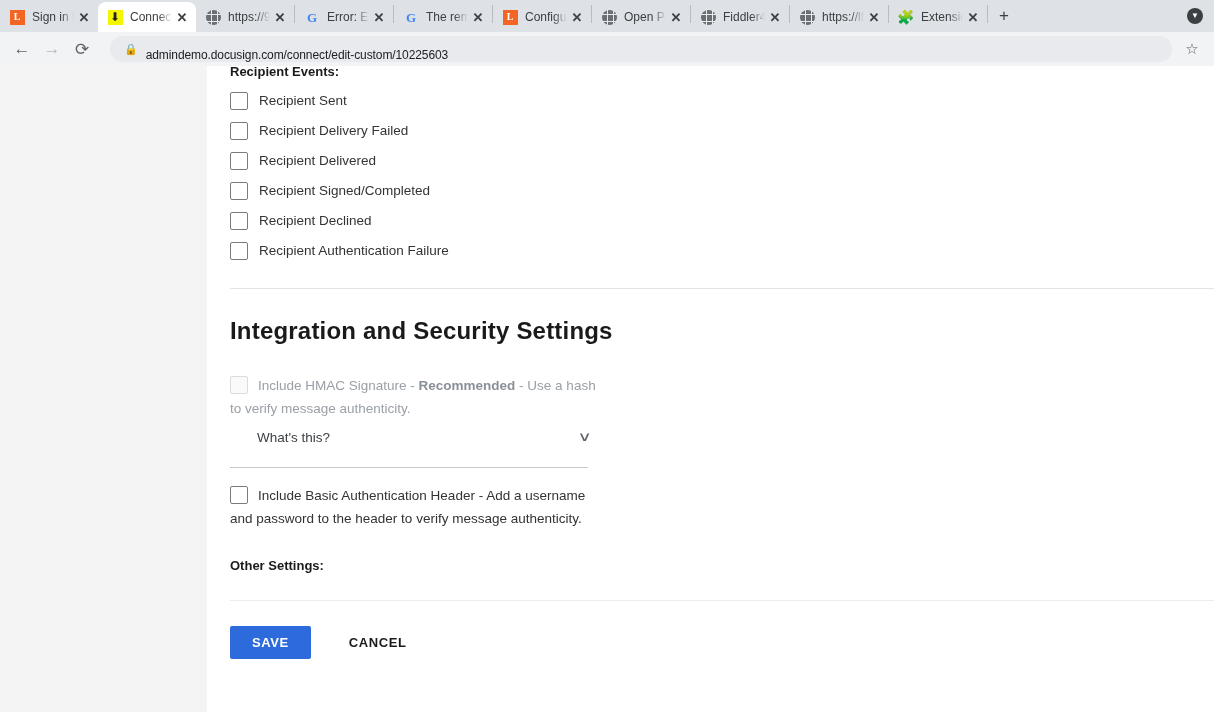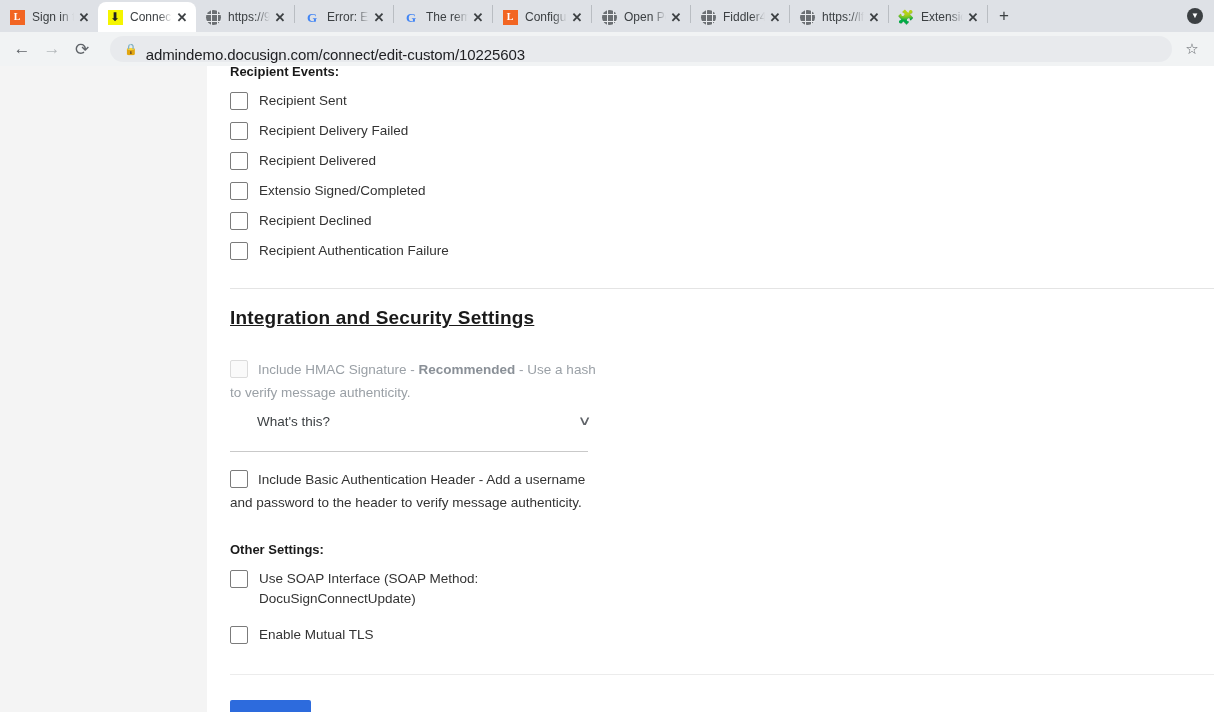--- a/index.html
+++ b/index.html
@@ -152,21 +152,21 @@
     padding: 0 14px;
     margin-left: 12px;
     margin-right: 8px;
     font-size: 13px;
     color: #202124;
   }
   .lock-icon {
     font-size: 11px; color: #5f6368;
     margin-right: 8px; line-height: 1;
   }
-  .omnibox .url { color: #202124; font-size: 15px; letter-spacing: -0.1px; margin-top: 11px;}
+  .omnibox .url { color: #202124; font-size: 12px; letter-spacing: -0.1px; margin-top: 11px;}
   .star-btn {
     width: 24px; height: 24px;
     display: flex; align-items: center; justify-content: center;
     color: #5f6368; font-size: 15px;
     margin-right: 2px;
   }
 
   
   .page {
     position: absolute;
@@ -235,26 +235,25 @@
     width: 358px;
     margin-top: 22px;
   }
   .divider-bottom {
     height: 1px;
     background: #ececec;
     margin-top: 27px;
   }
 
   .heading {
-    font-size: 19px;
+    font-size: 24px;
     font-weight: bold;
     color: #1a1a1a;
-    margin-top: 18px;
+    margin-top: 28px;
     letter-spacing: 0.2px;
-    text-decoration: underline;
   }
 
   .hmac-block { margin-top: 29px; }
   .inline-para {
     font-size: 13.5px;
     color: #9aa0a6;
     line-height: 23px;
     max-width: 370px;
   }
   .inline-para .strong { font-weight: bold; color: #8a9097; }
@@ -447,21 +446,21 @@
         <div class="cb-row">
           <span class="cbox"></span>
           <span class="cb-label">Recipient Delivery Failed</span>
         </div>
         <div class="cb-row">
           <span class="cbox"></span>
           <span class="cb-label">Recipient Delivered</span>
         </div>
         <div class="cb-row">
           <span class="cbox"></span>
-          <span class="cb-label">Extensio Signed/Completed</span>
+          <span class="cb-label">Recipient Signed/Completed</span>
         </div>
         <div class="cb-row">
           <span class="cbox"></span>
           <span class="cb-label">Recipient Declined</span>
         </div>
         <div class="cb-row">
           <span class="cbox"></span>
           <span class="cb-label">Recipient Authentication Failure</span>
         </div>
       </div>
@@ -483,30 +482,20 @@
       <div class="divider-narrow"></div>
 
       <div class="basic-block">
         <div class="inline-para dark">
           <span class="cbox cbox-inline"></span><span>Include Basic Authentication Header - </span><span>Add a username and password to the header to verify message authenticity.</span>
         </div>
       </div>
 
       <div class="other-label">Other Settings:</div>
 
-      <div class="cb-list">
-        <div class="cb-row">
-          <span class="cbox"></span>
-          <span class="cb-label" style="max-width:230px;">Use SOAP Interface (SOAP Method: DocuSignConnectUpdate)</span>
-        </div>
-        <div class="cb-row" style="margin-top:16px;">
-          <span class="cbox"></span>
-          <span class="cb-label">Enable Mutual TLS</span>
-        </div>
-      </div>
 
       <div class="divider-bottom"></div>
 
       <div class="actions">
         <button class="btn-save">SAVE</button>
         <button class="btn-cancel">CANCEL</button>
       </div>
 
     </div>
   </div>

